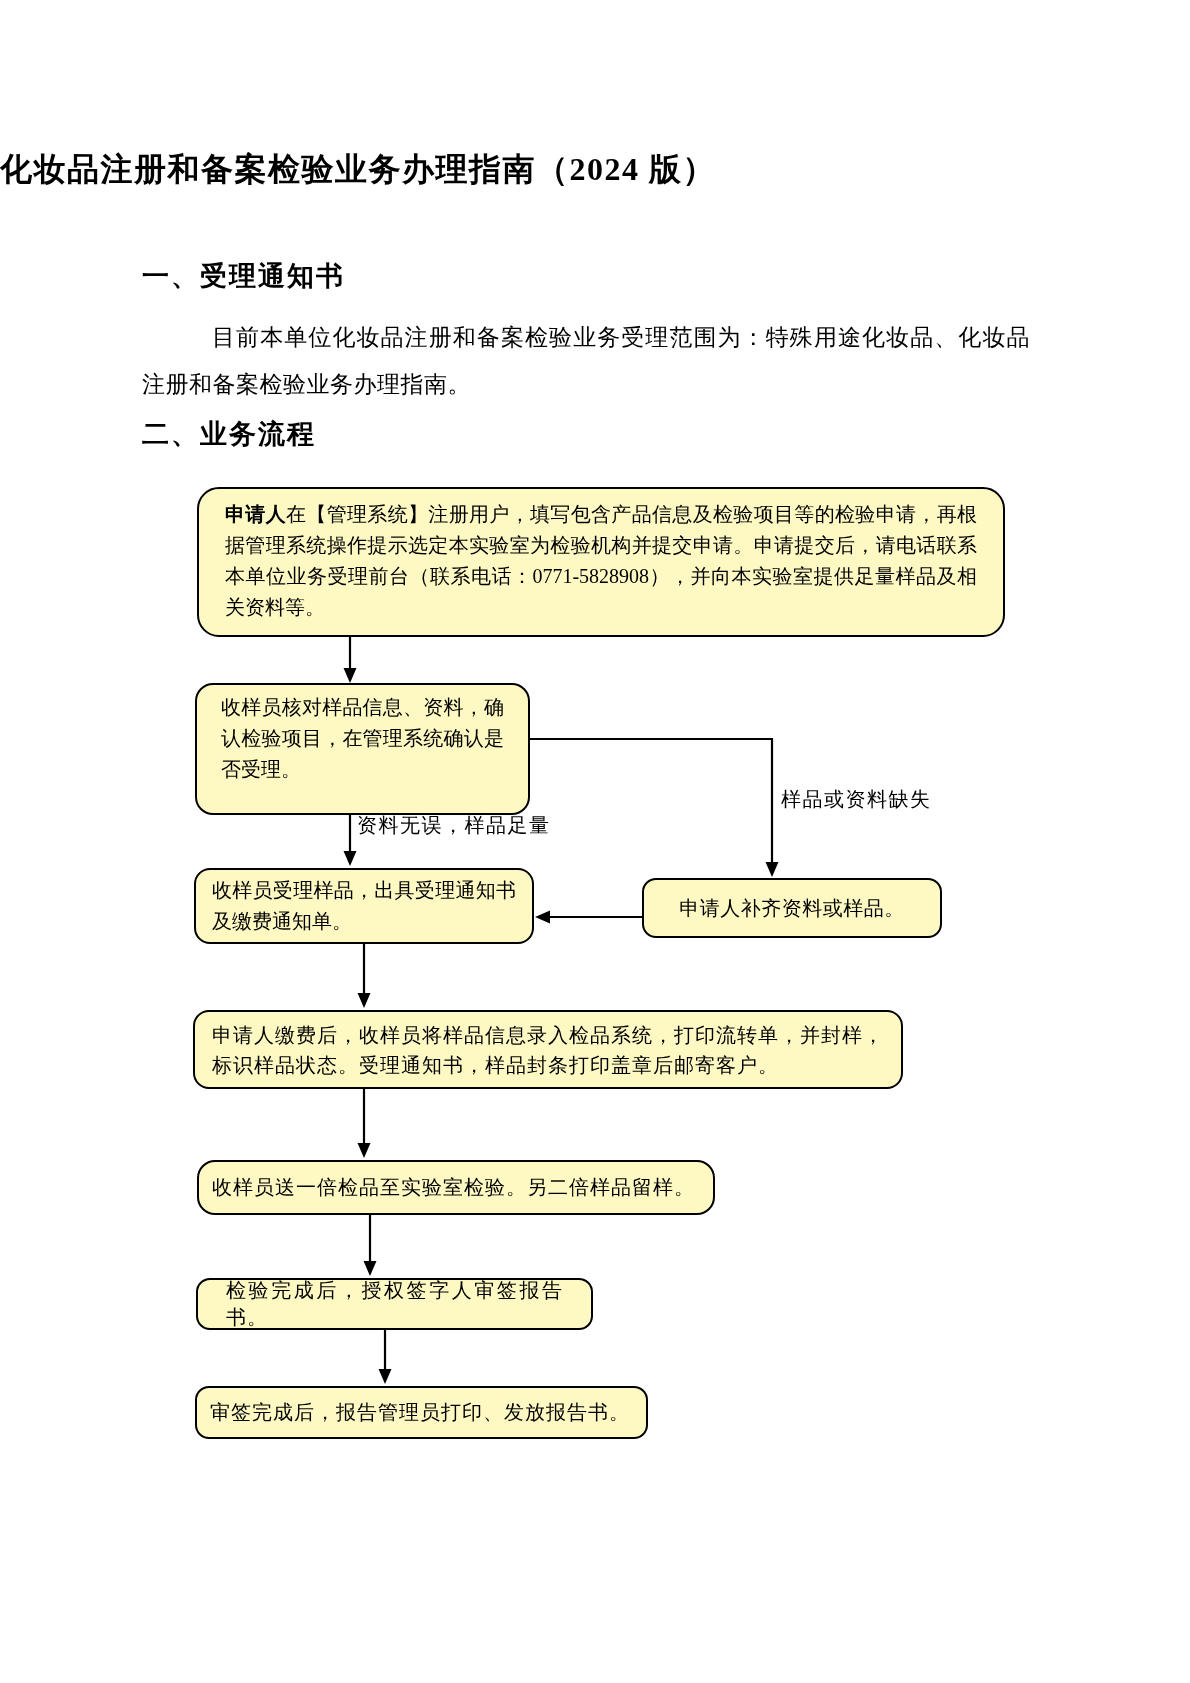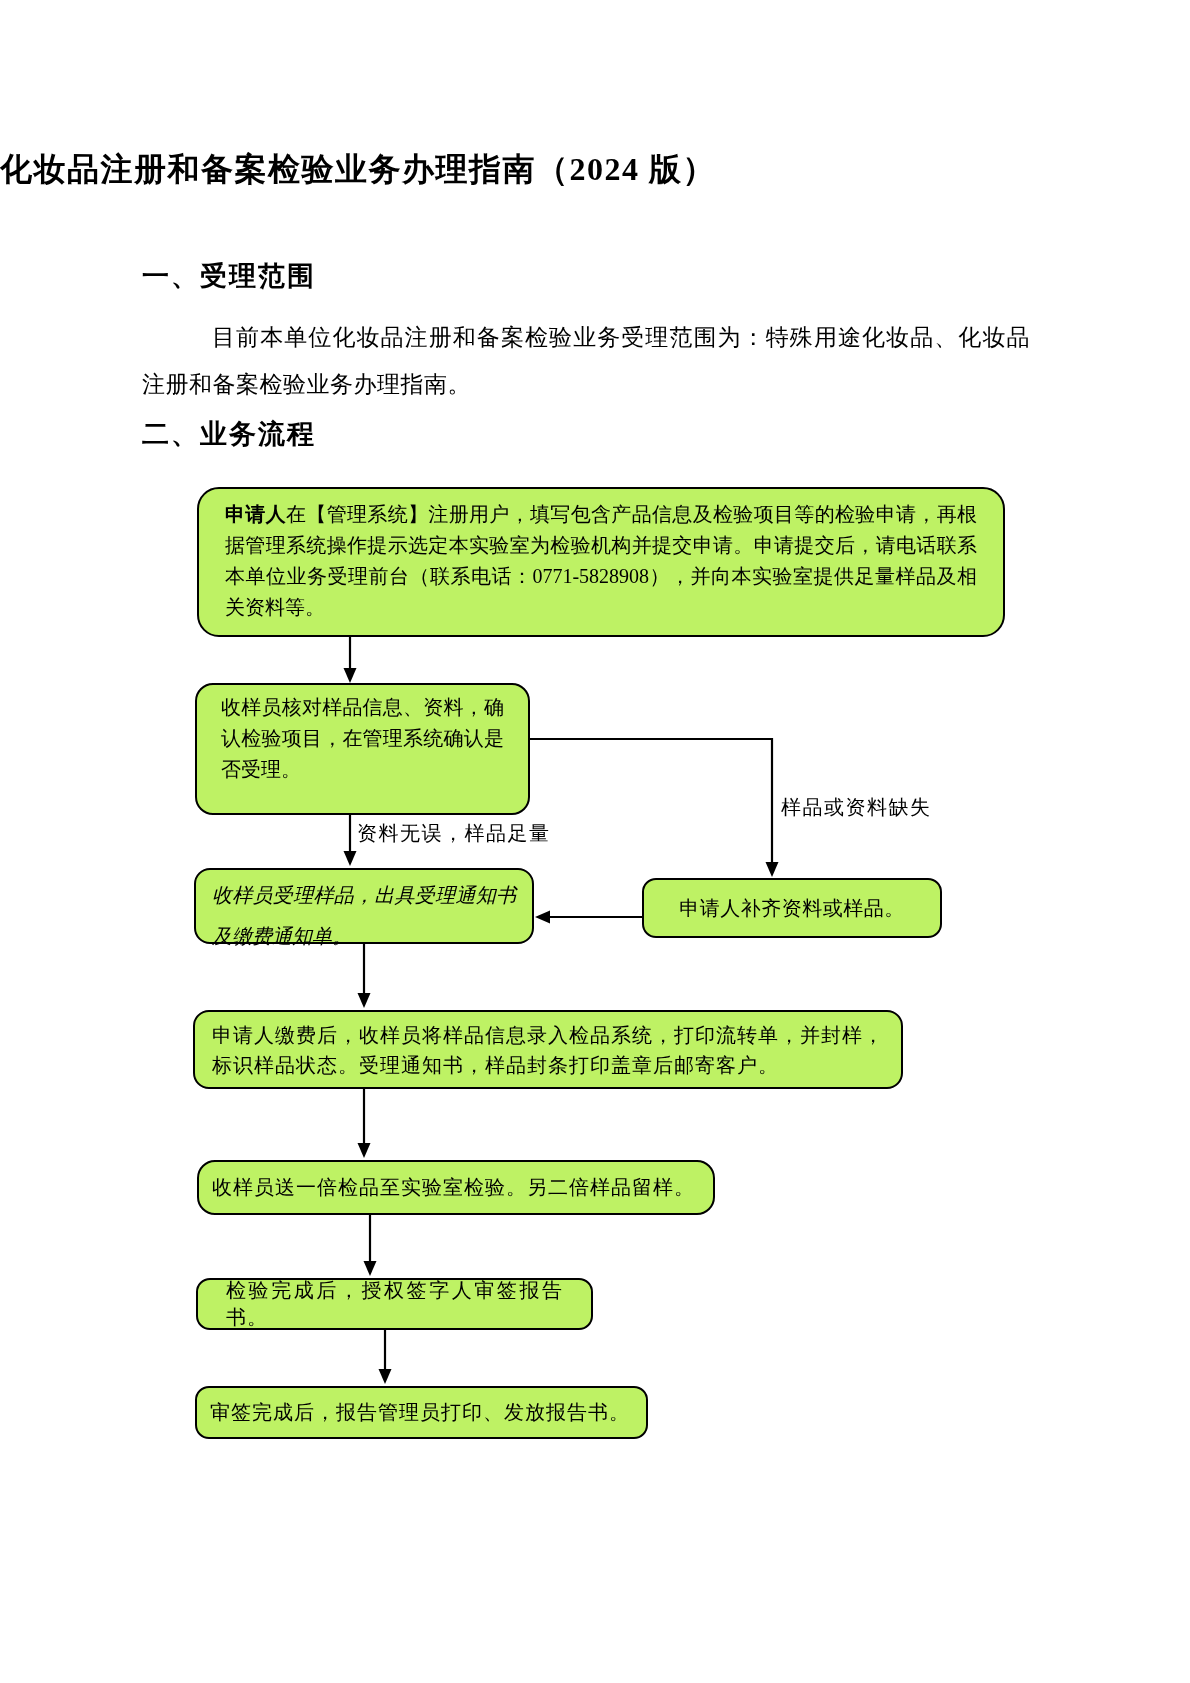--- a/index.html
+++ b/index.html
@@ -21,59 +21,59 @@
   }
   .h1{top:258px;}
   .h2{top:416px;}
   .body-para{
     top:314px;left:142px;width:888px;
     font-size:23px;line-height:47px;text-indent:70px;
     text-align:justify;letter-spacing:0.5px;
   }
   
   .fbox{
-    box-sizing:border-box;background:#bef264;border:2px solid #000;
+    box-sizing:border-box;background:#fef9c3;border:2px solid #000;
     font-size:20px;color:#000;z-index:2;
     font-family:"Liberation Serif","DejaVu Serif",serif;
     text-align:justify;
   }
   .b1{left:197px;top:487px;width:808px;height:150px;border-radius:22px;
       padding:10px 26px;line-height:31px;}
   .b2{left:195px;top:683px;width:335px;height:132px;border-radius:18px;
       padding:7px 24px;line-height:31px;}
   .b3{left:194px;top:868px;width:340px;height:76px;border-radius:16px;
-      padding:5px 16px;line-height:41px;font-style:italic;}
+      padding:5px 16px;line-height:31px;}
   .bfix{left:642px;top:878px;width:300px;height:60px;border-radius:14px;
       display:flex;align-items:center;justify-content:center;text-align:center;
       letter-spacing:0.5px;}
   .b4{left:193px;top:1010px;width:710px;height:79px;border-radius:16px;
       padding:8px 17px;line-height:30px;letter-spacing:1px;}
   .b5{left:197px;top:1160px;width:518px;height:55px;border-radius:18px;
       display:flex;align-items:center;padding:0 13px;letter-spacing:1px;}
   .b6{left:196px;top:1278px;width:397px;height:52px;border-radius:14px;
       display:flex;align-items:center;padding:0 28px;letter-spacing:1px;}
   .b7{left:195px;top:1386px;width:453px;height:53px;border-radius:14px;
       display:flex;align-items:center;padding:12px 13px;letter-spacing:1px;}
   .bold-lead{font-weight:bold;}
   
   .edge-label{
-    font-size:20px;letter-spacing:1.5px;z-index:3;background:transparent;margin-top:8px;
+    font-size:20px;letter-spacing:1.5px;z-index:3;background:transparent;
   }
   .lbl-ok{left:357px;top:812px;}
   .lbl-missing{left:781px;top:786px;}
   
   .wires{left:0;top:0;z-index:1;pointer-events:none;}
   .wires line,.wires polyline{stroke:#000;stroke-width:2.2;fill:none;}
   .wires polygon{fill:#000;stroke:none;}
 </style>
 </head>
 <body>
 
 <div class="abs doc-title">化妆品注册和备案检验业务办理指南（2024 版）</div>
-<div class="abs sec-heading h1">一、受理范围</div>
+<div class="abs sec-heading h1">一、受理通知书</div>
 <div class="abs body-para">目前本单位化妆品注册和备案检验业务受理范围为：特殊用途化妆品、化妆品注册和备案检验业务办理指南。</div>
 <div class="abs sec-heading h2">二、业务流程</div>
 
 <svg class="abs wires" width="1190" height="1683" viewBox="0 0 1190 1683">
   <g>
     <line x1="350" y1="637" x2="350" y2="669"></line>
     <polygon points="350,683 343.5,668 356.5,668"></polygon>
   </g>
   <g>
     <line x1="350" y1="798" x2="350" y2="852"></line>

